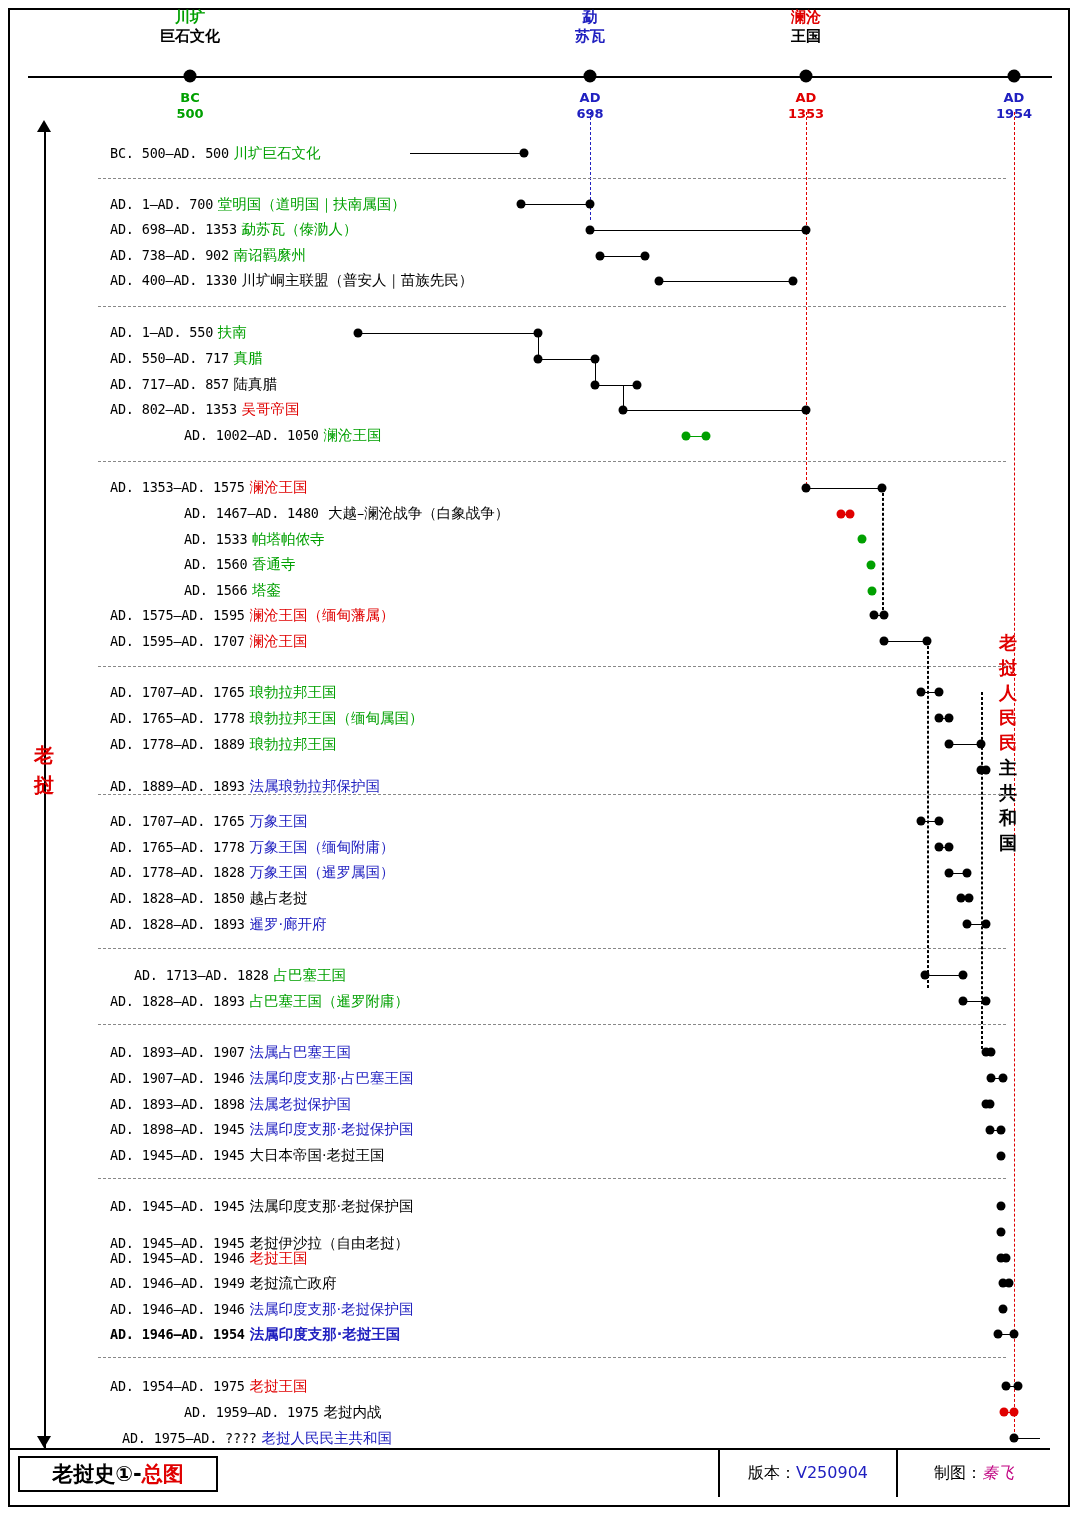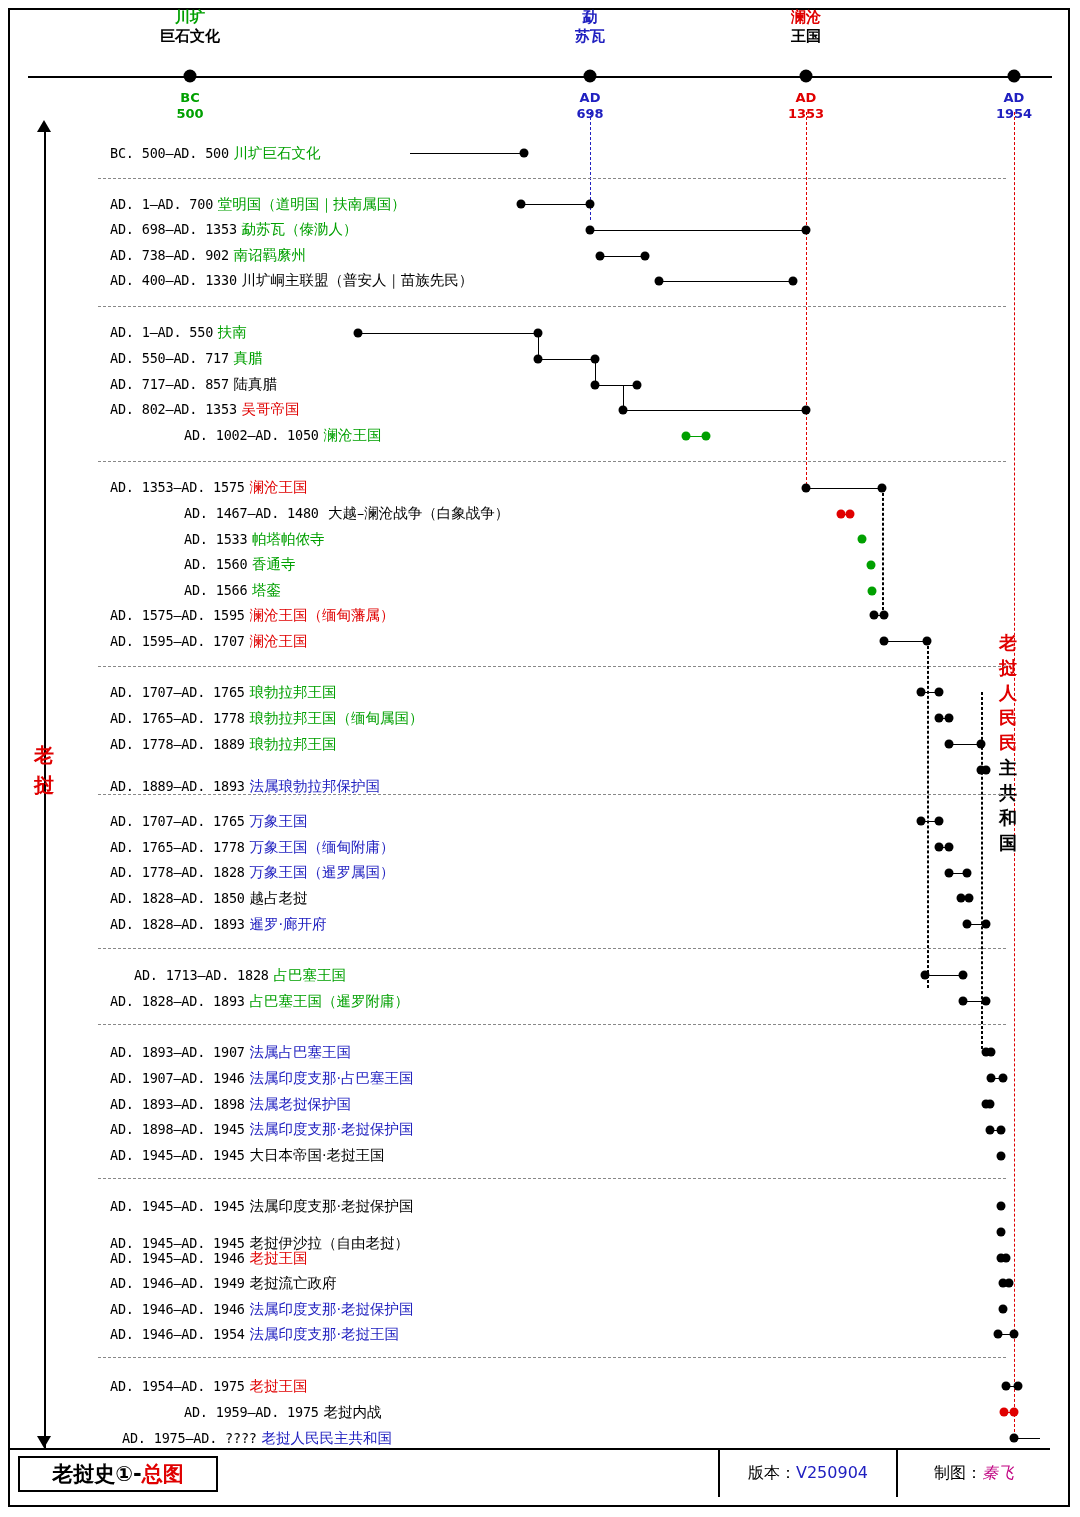--- a/index.html
+++ b/index.html
@@ -210,21 +210,21 @@
 <div class="rowlabel" style="left:110px;top:1070px;"><span class="num black">AD. 1907–AD. 1946</span> <span class="blue">法属印度支那·占巴塞王国</span></div>
 <div class="rowlabel" style="left:110px;top:1096px;"><span class="num black">AD. 1893–AD. 1898</span> <span class="blue">法属老挝保护国</span></div>
 <div class="rowlabel" style="left:110px;top:1121px;"><span class="num black">AD. 1898–AD. 1945</span> <span class="blue">法属印度支那·老挝保护国</span></div>
 <div class="rowlabel" style="left:110px;top:1147px;"><span class="num black">AD. 1945–AD. 1945</span> <span class="black">大日本帝国·老挝王国</span></div>
 
 <div class="rowlabel" style="left:110px;top:1198px;"><span class="num black">AD. 1945–AD. 1945</span> <span class="black">法属印度支那·老挝保护国</span></div>
 <div class="rowlabel" style="left:110px;top:1224px;margin-top:11px;"><span class="num black">AD. 1945–AD. 1945</span> <span class="black">老挝伊沙拉（自由老挝）</span></div>
 <div class="rowlabel" style="left:110px;top:1250px;"><span class="num black">AD. 1945–AD. 1946</span> <span class="red">老挝王国</span></div>
 <div class="rowlabel" style="left:110px;top:1275px;"><span class="num black">AD. 1946–AD. 1949</span> <span class="black">老挝流亡政府</span></div>
 <div class="rowlabel" style="left:110px;top:1301px;"><span class="num black">AD. 1946–AD. 1946</span> <span class="blue">法属印度支那·老挝保护国</span></div>
-<div class="rowlabel" style="left:110px;top:1326px;"><span class="num black">AD. 1946–AD. 1954</span> <span class="blue">法属印度支那·老挝王国</span></div>
+<div class="rowlabel" style="left:110px;top:1326px;font-weight:bold;"><span class="num black">AD. 1946–AD. 1954</span> <span class="blue">法属印度支那·老挝王国</span></div>
 
 <div class="rowlabel" style="left:110px;top:1378px;"><span class="num black">AD. 1954–AD. 1975</span> <span class="red">老挝王国</span></div>
 <div class="rowlabel" style="left:184px;top:1404px;"><span class="num black">AD. 1959–AD. 1975</span> <span class="black">老挝内战</span></div>
 <div class="rowlabel" style="left:110px;top:1430px;margin-left:12px;"><span class="num black">AD. 1975–AD. ????</span> <span class="blue">老挝人民民主共和国</span></div>
 
 <div class="seg" style="left:410px;top:153px;width:115px;"></div>
 <div class="dot" style="left:524px;top:153px;"></div>
 
 <div class="seg" style="left:520px;top:204px;width:70px;"></div>
 <div class="dot" style="left:521px;top:204px;"></div>

